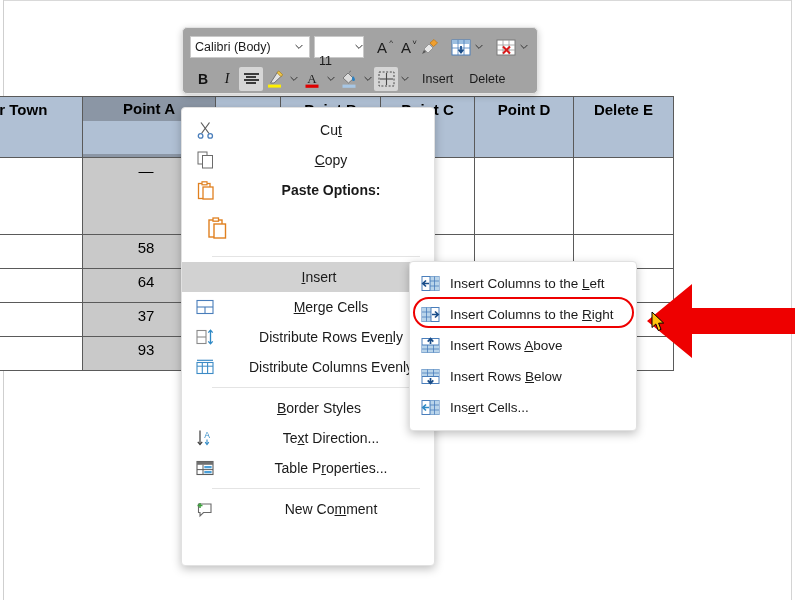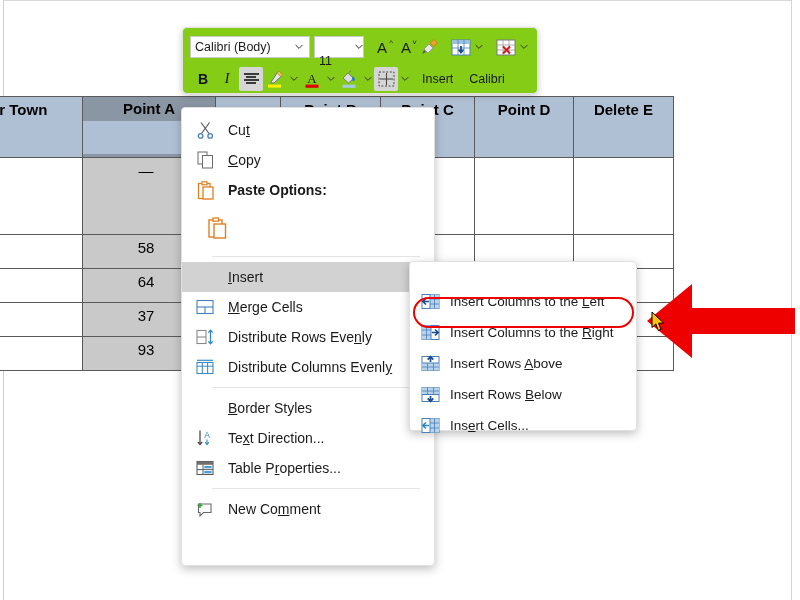--- a/index.html
+++ b/index.html
@@ -43,21 +43,21 @@
   .splitA .band-bot{position:absolute;left:0;top:24px;right:0;bottom:0;background:#b0c0d4;}
 
   
   .gapTop{position:relative;height:57px;}
   .gapTop .band-top{position:absolute;left:0;top:0;right:0;height:24px;background:#b0c0d4;}
   .gapTop .band-bot{position:absolute;left:0;top:24px;right:0;bottom:0;background:#b0c0d4;}
 
   
   #mini-toolbar{
     position:absolute;left:182px;top:27px;width:356px;height:67px;
-    background:#84cc16;border:1px solid #e2e2e2;border-radius:5px;
+    background:#a3a3a3;border:1px solid #e2e2e2;border-radius:5px;
     box-shadow:0 2px 7px rgba(0,0,0,.22);
     box-sizing:border-box;
   }
   #mt-row1{position:absolute;left:0;top:4px;height:30px;width:100%;display:flex;align-items:center;}
   #mt-row2{position:absolute;left:0;top:36px;height:29px;width:100%;display:flex;align-items:center;}
   .fontbox{margin-left:7px;width:120px;height:22px;border:1px solid #c9c9c9;background:#fff;
            display:flex;align-items:center;font-size:12.5px;color:#1a1a1a;box-sizing:border-box;}
   .fontbox .fv{padding-left:4px;flex:1;overflow:hidden;white-space:nowrap;}
   .fontbox .cv{width:14px;text-align:center;font-size:8px;color:#3a3a3a;}
   .sizebox{margin-left:4px;width:50px;height:22px;border:1px solid #c9c9c9;background:#fff;
@@ -79,35 +79,35 @@
   .align-ico i:nth-child(4){width:72%;margin:0 auto}
   .mt-lbl{font-size:12.5px;color:#1a1a1a;}
 
   
   #ctx-menu{
     position:absolute;left:181px;top:107px;width:254px;height:459px;
     background:#fff;border:1px solid #e1e1e1;border-radius:4px;
     box-shadow:0 3px 10px rgba(0,0,0,.25);box-sizing:border-box;
     padding:7px 0;
   }
-  .mi{height:30px;display:flex;align-items:center;position:relative;font-size:14px;color:#1a1a1a;}
+  .mi{height:30px;display:flex;align-items:center;position:relative;font-size:14px;color:#1a1a1a;text-align:center;}
   .mi .ico{width:46px;min-width:46px;display:flex;align-items:center;justify-content:center;}
   .mi .txt{flex:1;white-space:nowrap;}
   .mi .arw{width:24px;text-align:center;font-size:12px;color:#303030;}
   .mi.hl{background:#d2d2d2;}
   .mi.bold .txt{font-weight:bold;}
   .mi.tallrow{height:46px;}
   .sep{height:1px;background:#e4e4e4;margin:5px 14px 5px 30px;}
   u{text-decoration:underline;text-underline-offset:1px;}
 
   
   #sub-menu{
     position:absolute;left:409px;top:261px;width:228px;height:170px;
     background:#fff;border:1px solid #e1e1e1;border-radius:4px;
-    box-shadow:0 3px 10px rgba(0,0,0,.25);box-sizing:border-box;padding:24px 0;
+    box-shadow:0 3px 10px rgba(0,0,0,.25);box-sizing:border-box;padding:6px 0;
   }
   .smi{height:31px;display:flex;align-items:center;font-size:13.5px;color:#1a1a1a;position:relative;}
   .smi .ico{width:40px;min-width:40px;display:flex;align-items:center;justify-content:center;}
   #hl-ring{position:absolute;left:3px;top:35px;width:221px;height:31px;
            border:2.5px solid #ee0000;border-radius:16px;box-sizing:border-box;pointer-events:none;}
 
   
   #red-arrow{position:absolute;left:645px;top:282px;width:150px;height:78px;}
 
   
@@ -390,21 +390,21 @@
       </span>
     </div>
     <div class="mt-btn sm">
       <span class="caret">
         <svg width="8" height="6" viewBox="0 0 8 6">
             <path d="M0.6 1 L4 4.4 L7.4 1" stroke="#333" stroke-width="1" fill="none"></path>
           </svg>
       </span>
     </div>
     <span class="mt-lbl" style="margin-left:11px;">Insert</span>
-    <span class="mt-lbl" style="margin-left:16px;">Calibri</span>
+    <span class="mt-lbl" style="margin-left:16px;">Delete</span>
   </div>
 </div>
 
 <div id="ctx-menu">
 
   <div class="mi">
     <span class="ico">
       <svg width="17" height="18" viewBox="0 0 17 18">
         <line x1="4" y1="1.5" x2="12" y2="12.5" stroke="#5b5b5b" stroke-width="1.2"></line>
         <line x1="12.5" y1="1.5" x2="4.5" y2="12.5" stroke="#5b5b5b" stroke-width="1.2"></line>

